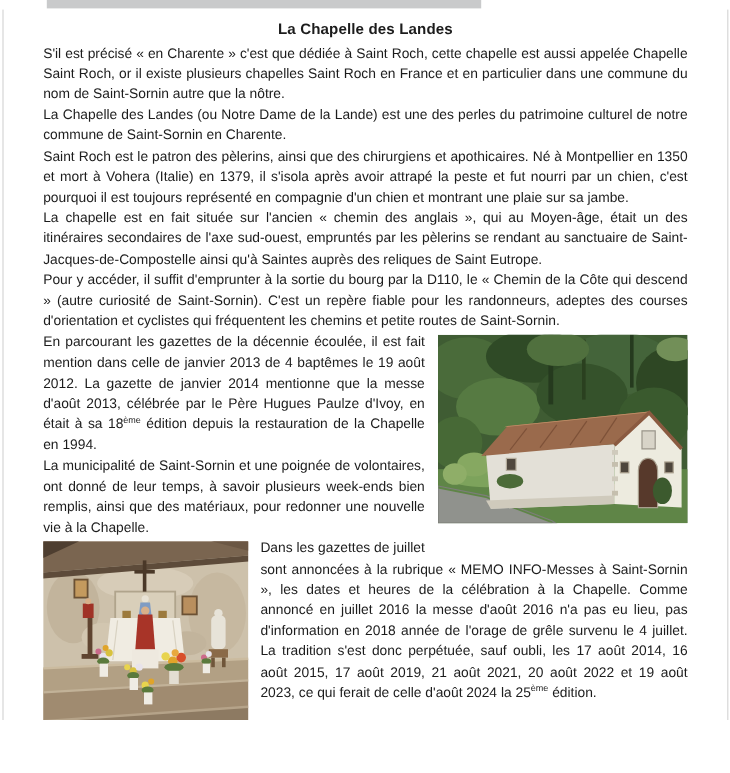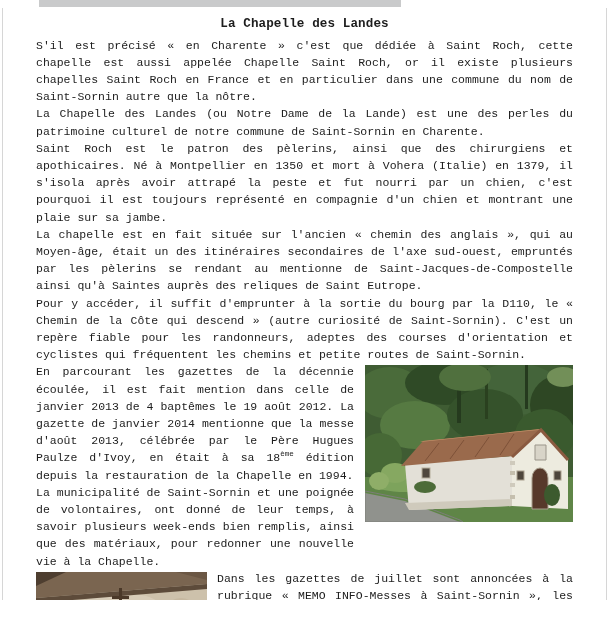--- a/index.html
+++ b/index.html
@@ -1,18 +1,18 @@
 <!DOCTYPE html>
 <html lang="fr"><head>
 <meta charset="utf-8">
 <style>
   html,body{margin:0;padding:0;background:#ffffff;}
   .screen{
     position:relative;width:608px;height:600px;background:#ffffff;
-    overflow:hidden;font-family:Liberation Mono, monospace;color:#1c1c1c;
+    overflow:hidden;font-family:Liberation Sans, sans-serif;color:#1c1c1c;
   }
   .top-bar{position:absolute;left:39px;top:0;width:362px;height:7px;background:#c9cacb;}
   .edge{position:absolute;top:8px;bottom:0;width:1px;background:#d6d6d6;}
   .edge.left{left:2px;}
   .edge.right{left:606px;}
   .doc{position:absolute;left:36px;top:16px;width:537px;}
   h1.title{
     font-size:12.6px;font-weight:bold;text-align:center;
     margin:0 0 3px 0;line-height:17.5px;letter-spacing:.1px;
   }
@@ -39,21 +39,21 @@
   <div class="top-bar"></div>
   <div class="edge left"></div>
   <div class="edge right"></div>
 
   <div class="doc">
     <h1 class="title">La Chapelle des Landes</h1>
 
     <p class="para">S'il est précisé « en Charente » c'est que dédiée à Saint Roch, cette chapelle est aussi appelée Chapelle Saint Roch, or il existe plusieurs chapelles Saint Roch en France et en particulier dans une commune du nom de Saint-Sornin autre que la nôtre.</p>
     <p class="para">La Chapelle des Landes (ou Notre Dame de la Lande) est une des perles du patrimoine culturel de notre commune de Saint-Sornin en Charente.</p>
     <p class="para">Saint Roch est le patron des pèlerins, ainsi que des chirurgiens et apothicaires. Né à Montpellier en 1350 et mort à Vohera (Italie) en 1379, il s'isola après avoir attrapé la peste et fut nourri par un chien, c'est pourquoi il est toujours représenté en compagnie d'un chien et montrant une plaie sur sa jambe.</p>
-    <p class="para">La chapelle est en fait située sur l'ancien « chemin des anglais », qui au Moyen-âge, était un des itinéraires secondaires de l'axe sud-ouest, empruntés par les pèlerins se rendant au mentionne de Saint-Jacques-de-Compostelle ainsi qu'à Saintes auprès des reliques de Saint Eutrope.</p>
+    <p class="para">La chapelle est en fait située sur l'ancien « chemin des anglais », qui au Moyen-âge, était un des itinéraires secondaires de l'axe sud-ouest, empruntés par les pèlerins se rendant au sanctuaire de Saint-Jacques-de-Compostelle ainsi qu'à Saintes auprès des reliques de Saint Eutrope.</p>
     <p class="para">Pour y accéder, il suffit d'emprunter à la sortie du bourg par la D110, le « Chemin de la Côte qui descend » (autre curiosité de Saint-Sornin). C'est un repère fiable pour les randonneurs, adeptes des courses d'orientation et cyclistes qui fréquentent les chemins et petite routes de Saint-Sornin.</p>
 
     <p class="para">
       <span class="photo-right">
         <svg width="208" height="157" viewBox="0 0 208 157" xmlns="http://www.w3.org/2000/svg">
           <rect width="208" height="157" fill="#3f5c33"></rect>
           <ellipse cx="25" cy="28" rx="34" ry="26" fill="#4a6b3a"></ellipse>
           <ellipse cx="80" cy="18" rx="40" ry="22" fill="#2f4a26"></ellipse>
           <ellipse cx="150" cy="24" rx="45" ry="26" fill="#44643a"></ellipse>
           <ellipse cx="195" cy="40" rx="30" ry="30" fill="#2e4724"></ellipse>

